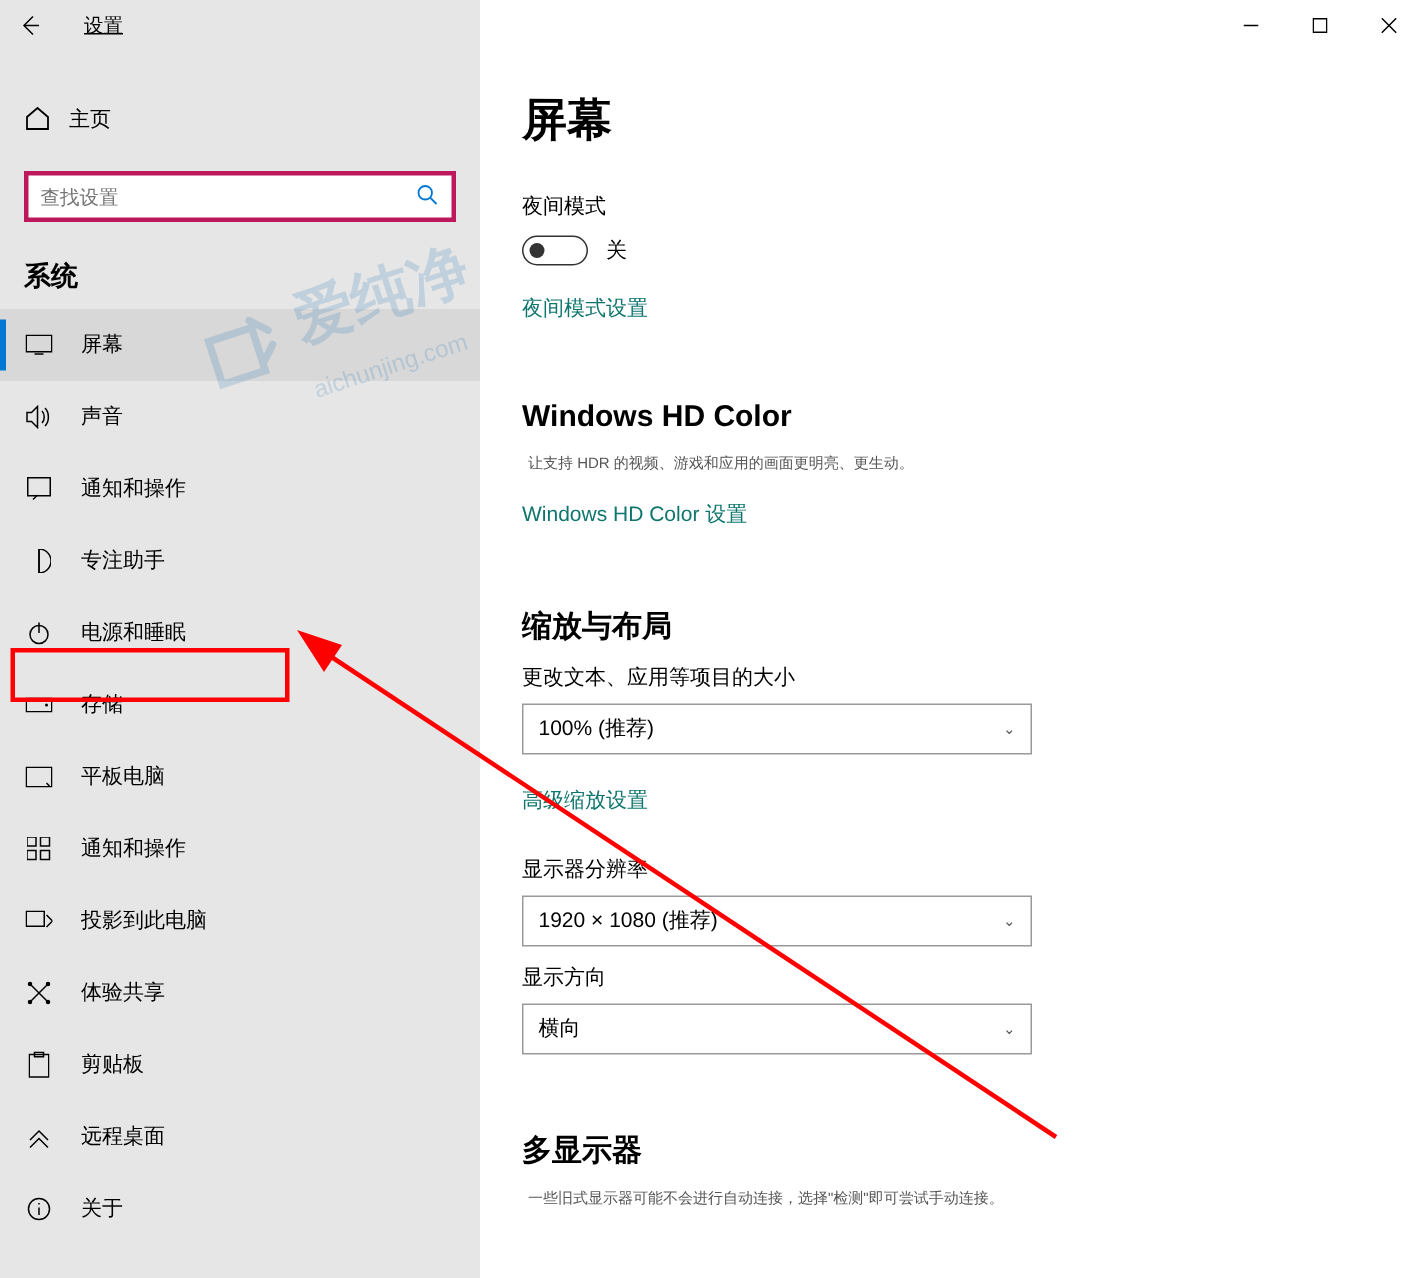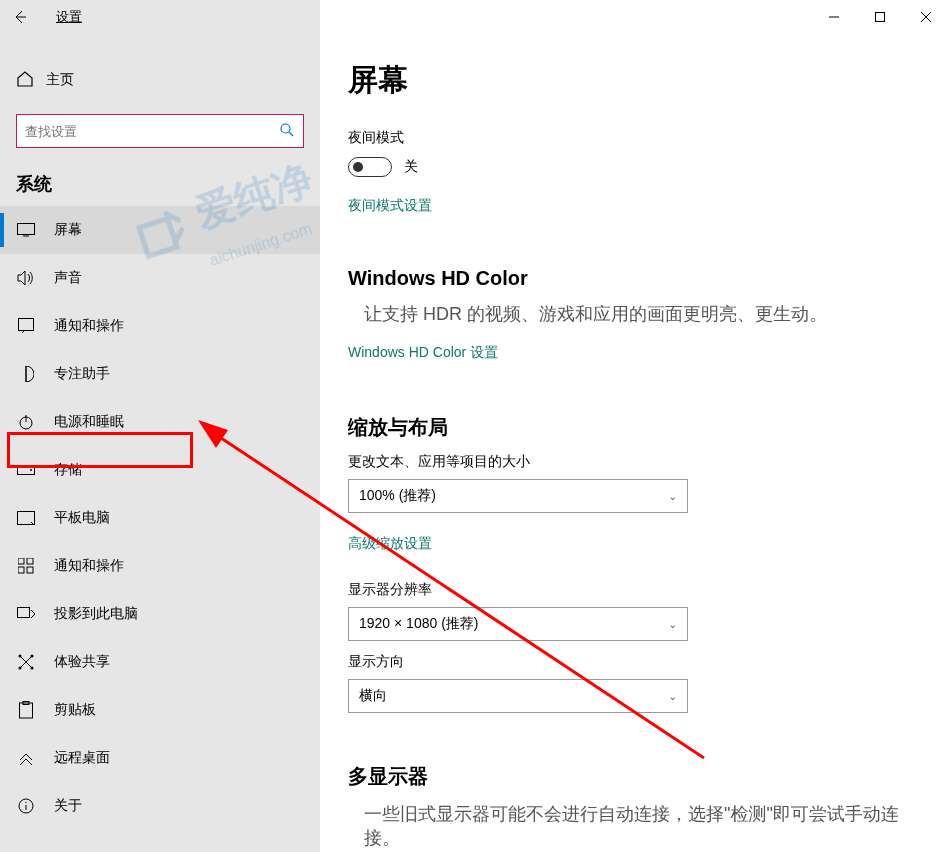--- a/index.html
+++ b/index.html
@@ -67,21 +67,21 @@
     padding-left: 16px;
     gap: 12px;
     margin-top: 24px;
   }
   .search-wrap {
     padding: 12px 16px 10px 16px;
   }
   .search-box {
     display: flex;
     align-items: center;
-    border: 1px solid #be185d;
+    border: 3px solid #be185d;
     background: #fff;
     height: 34px;
     padding: 0 8px;
   }
   .search-input {
     flex: 1;
     border: none;
     outline: none;
     font-size: 13px;
     font-family: inherit;
@@ -163,22 +163,22 @@
     left: 4px; top: 4px;
   }
   .link {
     color: #0f766e;
     font-size: 14px;
     margin: 10px 0;
     display: inline-block;
   }
   .desc {
     color: #555;
-    font-size: 18px;
-    margin: 8px 16px;
+    font-size: 10px;
+    margin: 8px 4px;
   }
   .dropdown {
     width: 340px;
     height: 34px;
     border: 1px solid #999;
     display: flex;
     align-items: center;
     justify-content: space-between;
     padding: 0 10px;
     margin: 6px 0 12px 0;

